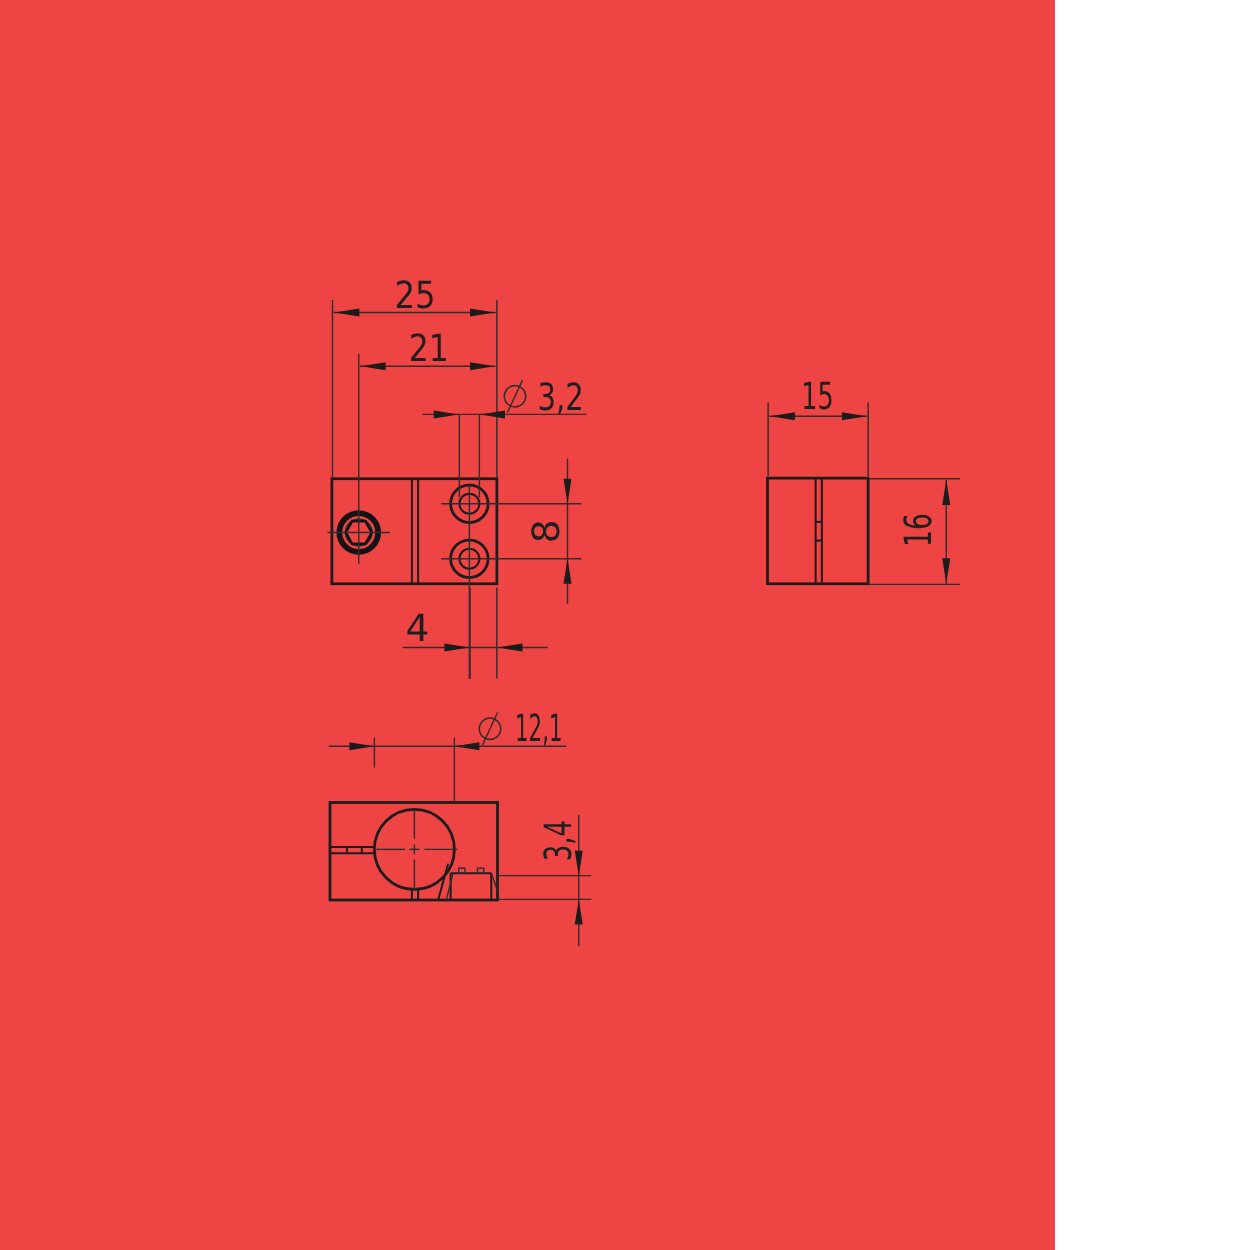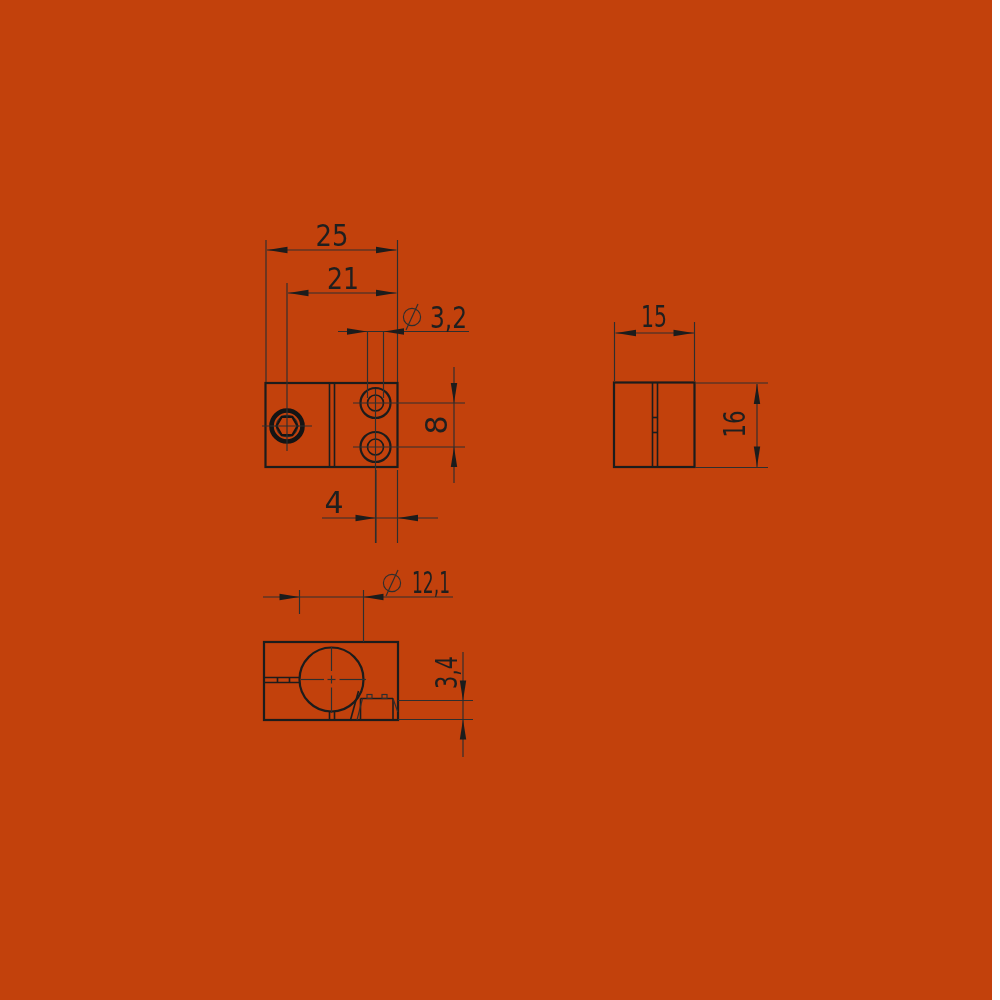--- a/index.html
+++ b/index.html
@@ -1,16 +1,16 @@
 <!DOCTYPE html>
 <html><head>
 <meta charset="utf-8">
 <style>
   html,body{margin:0;padding:0;background:#ffffff;}
-  .stage{position:relative;width:992px;height:1000px;background:#c2410c;overflow:hidden;}
+  .stage{position:relative;width:844px;height:1000px;background:#ef4444;overflow:hidden;}
   svg{display:block;}
   .outline{stroke:#1c1c1c;stroke-width:2.2;fill:none;stroke-linecap:butt;}
   .med{stroke:#1c1c1c;stroke-width:1.6;fill:none;}
   .thin{stroke:#2e2e2e;stroke-width:1.15;fill:none;}
   .bold{stroke:#141414;stroke-width:4.6;fill:none;}
   .hex{stroke:#141414;stroke-width:2.1;fill:none;}
   .arrow{fill:#1c1c1c;stroke:none;}
   .dimtext{font-family:"DejaVu Sans","Liberation Sans",sans-serif;font-size:30px;fill:#1f1f1f;}
 </style>
 </head>

